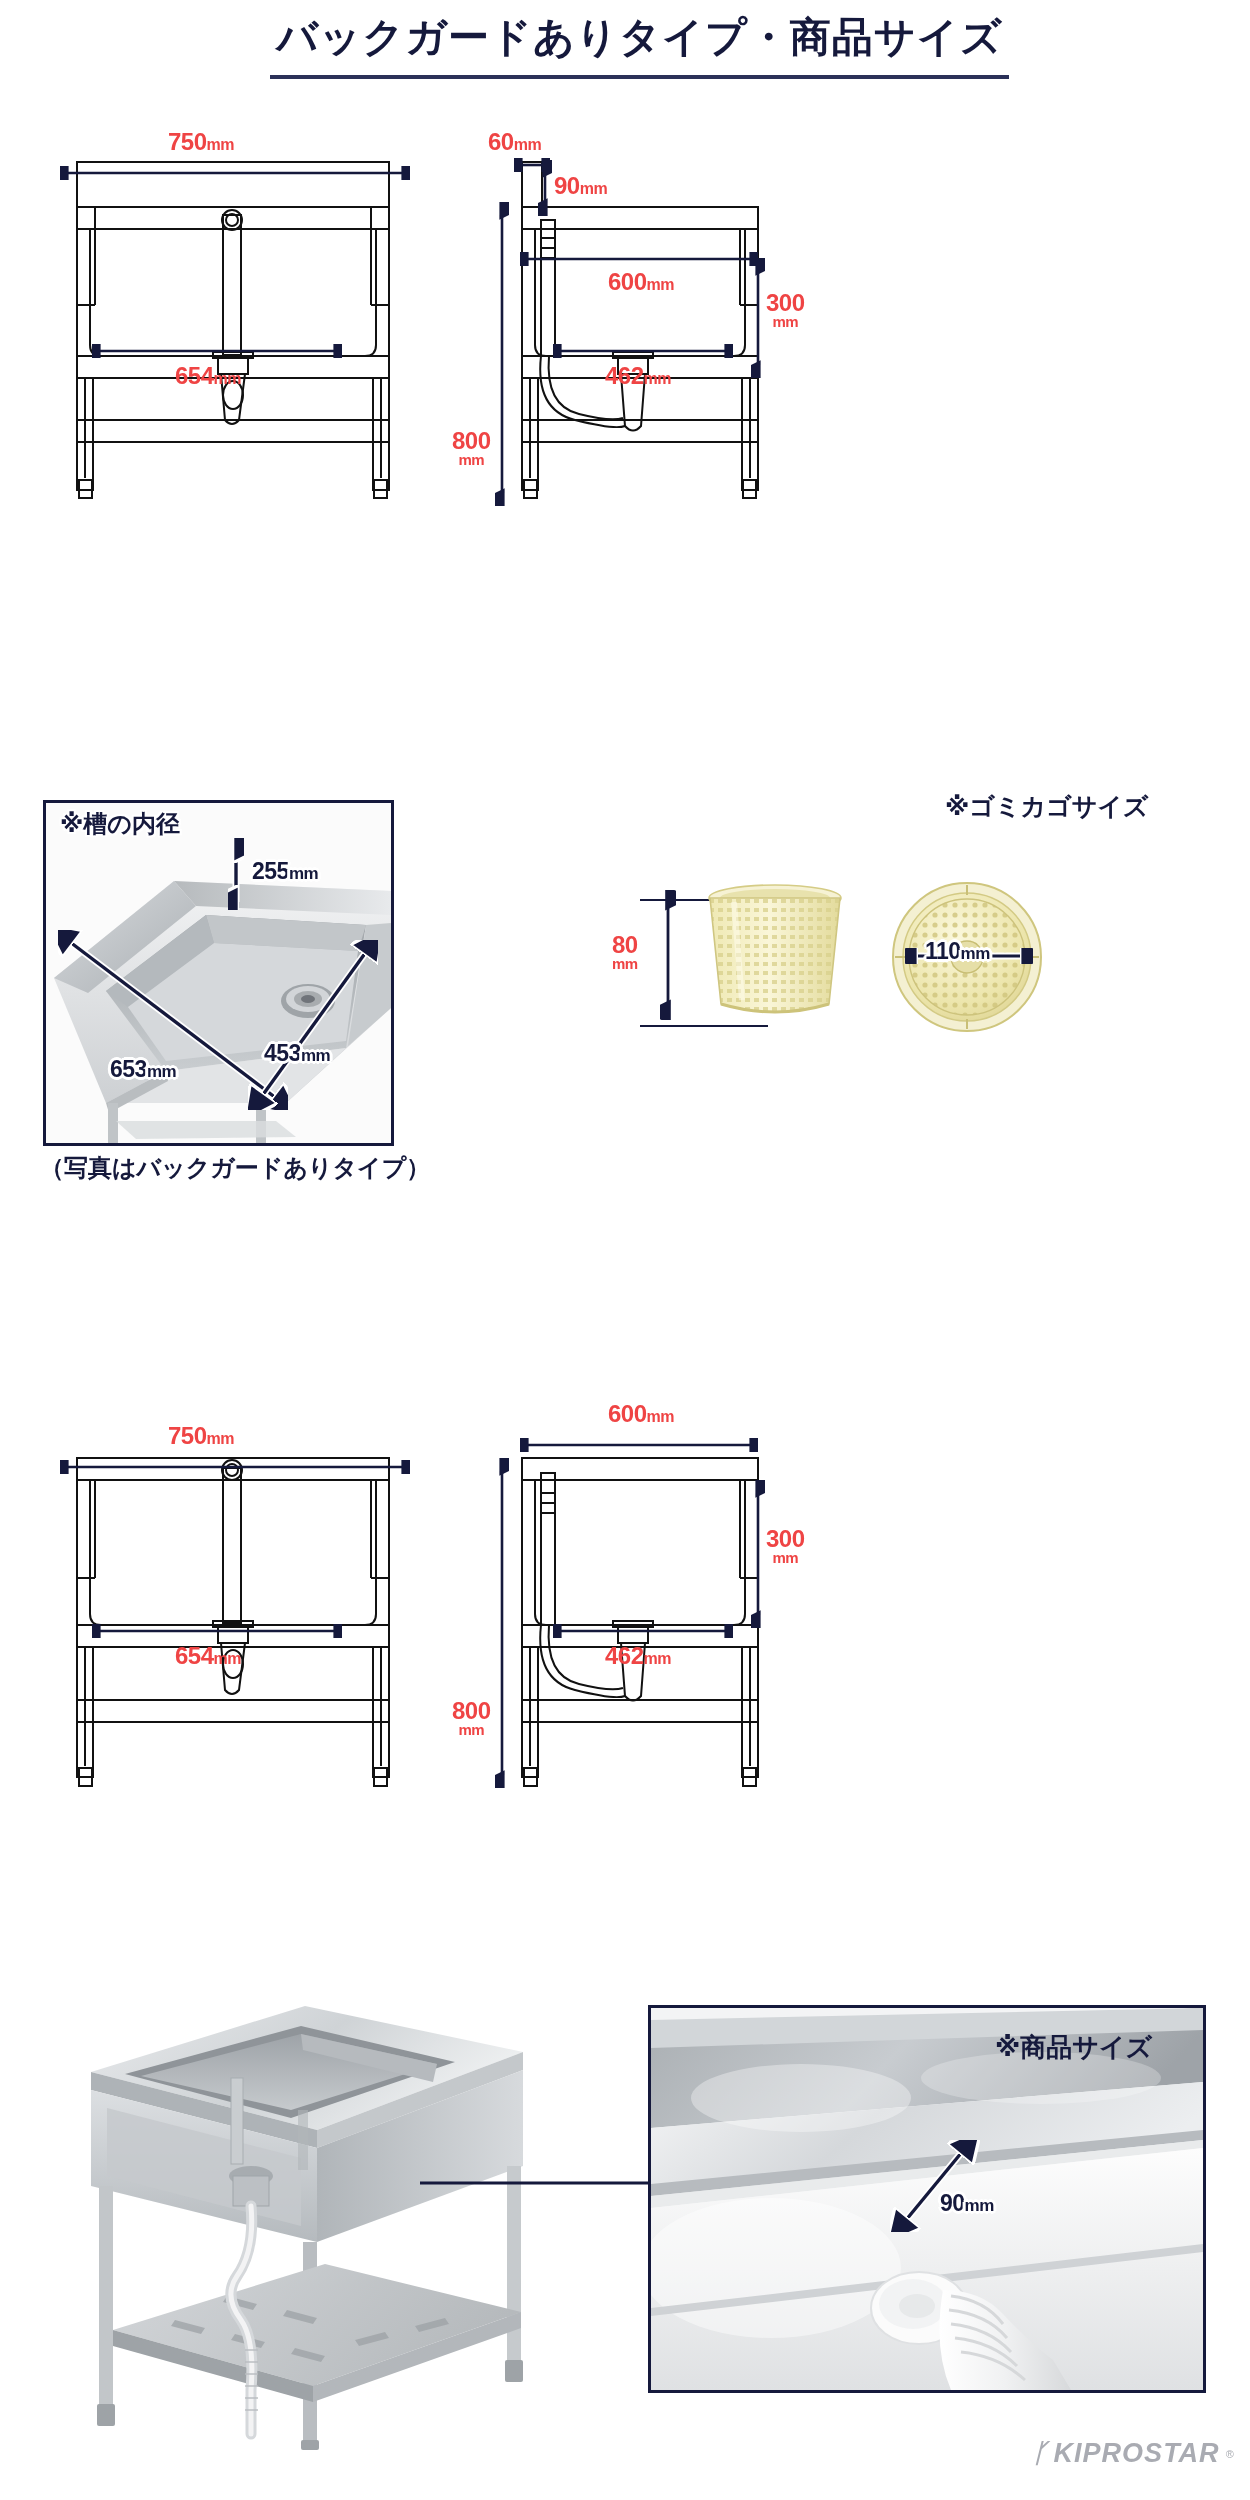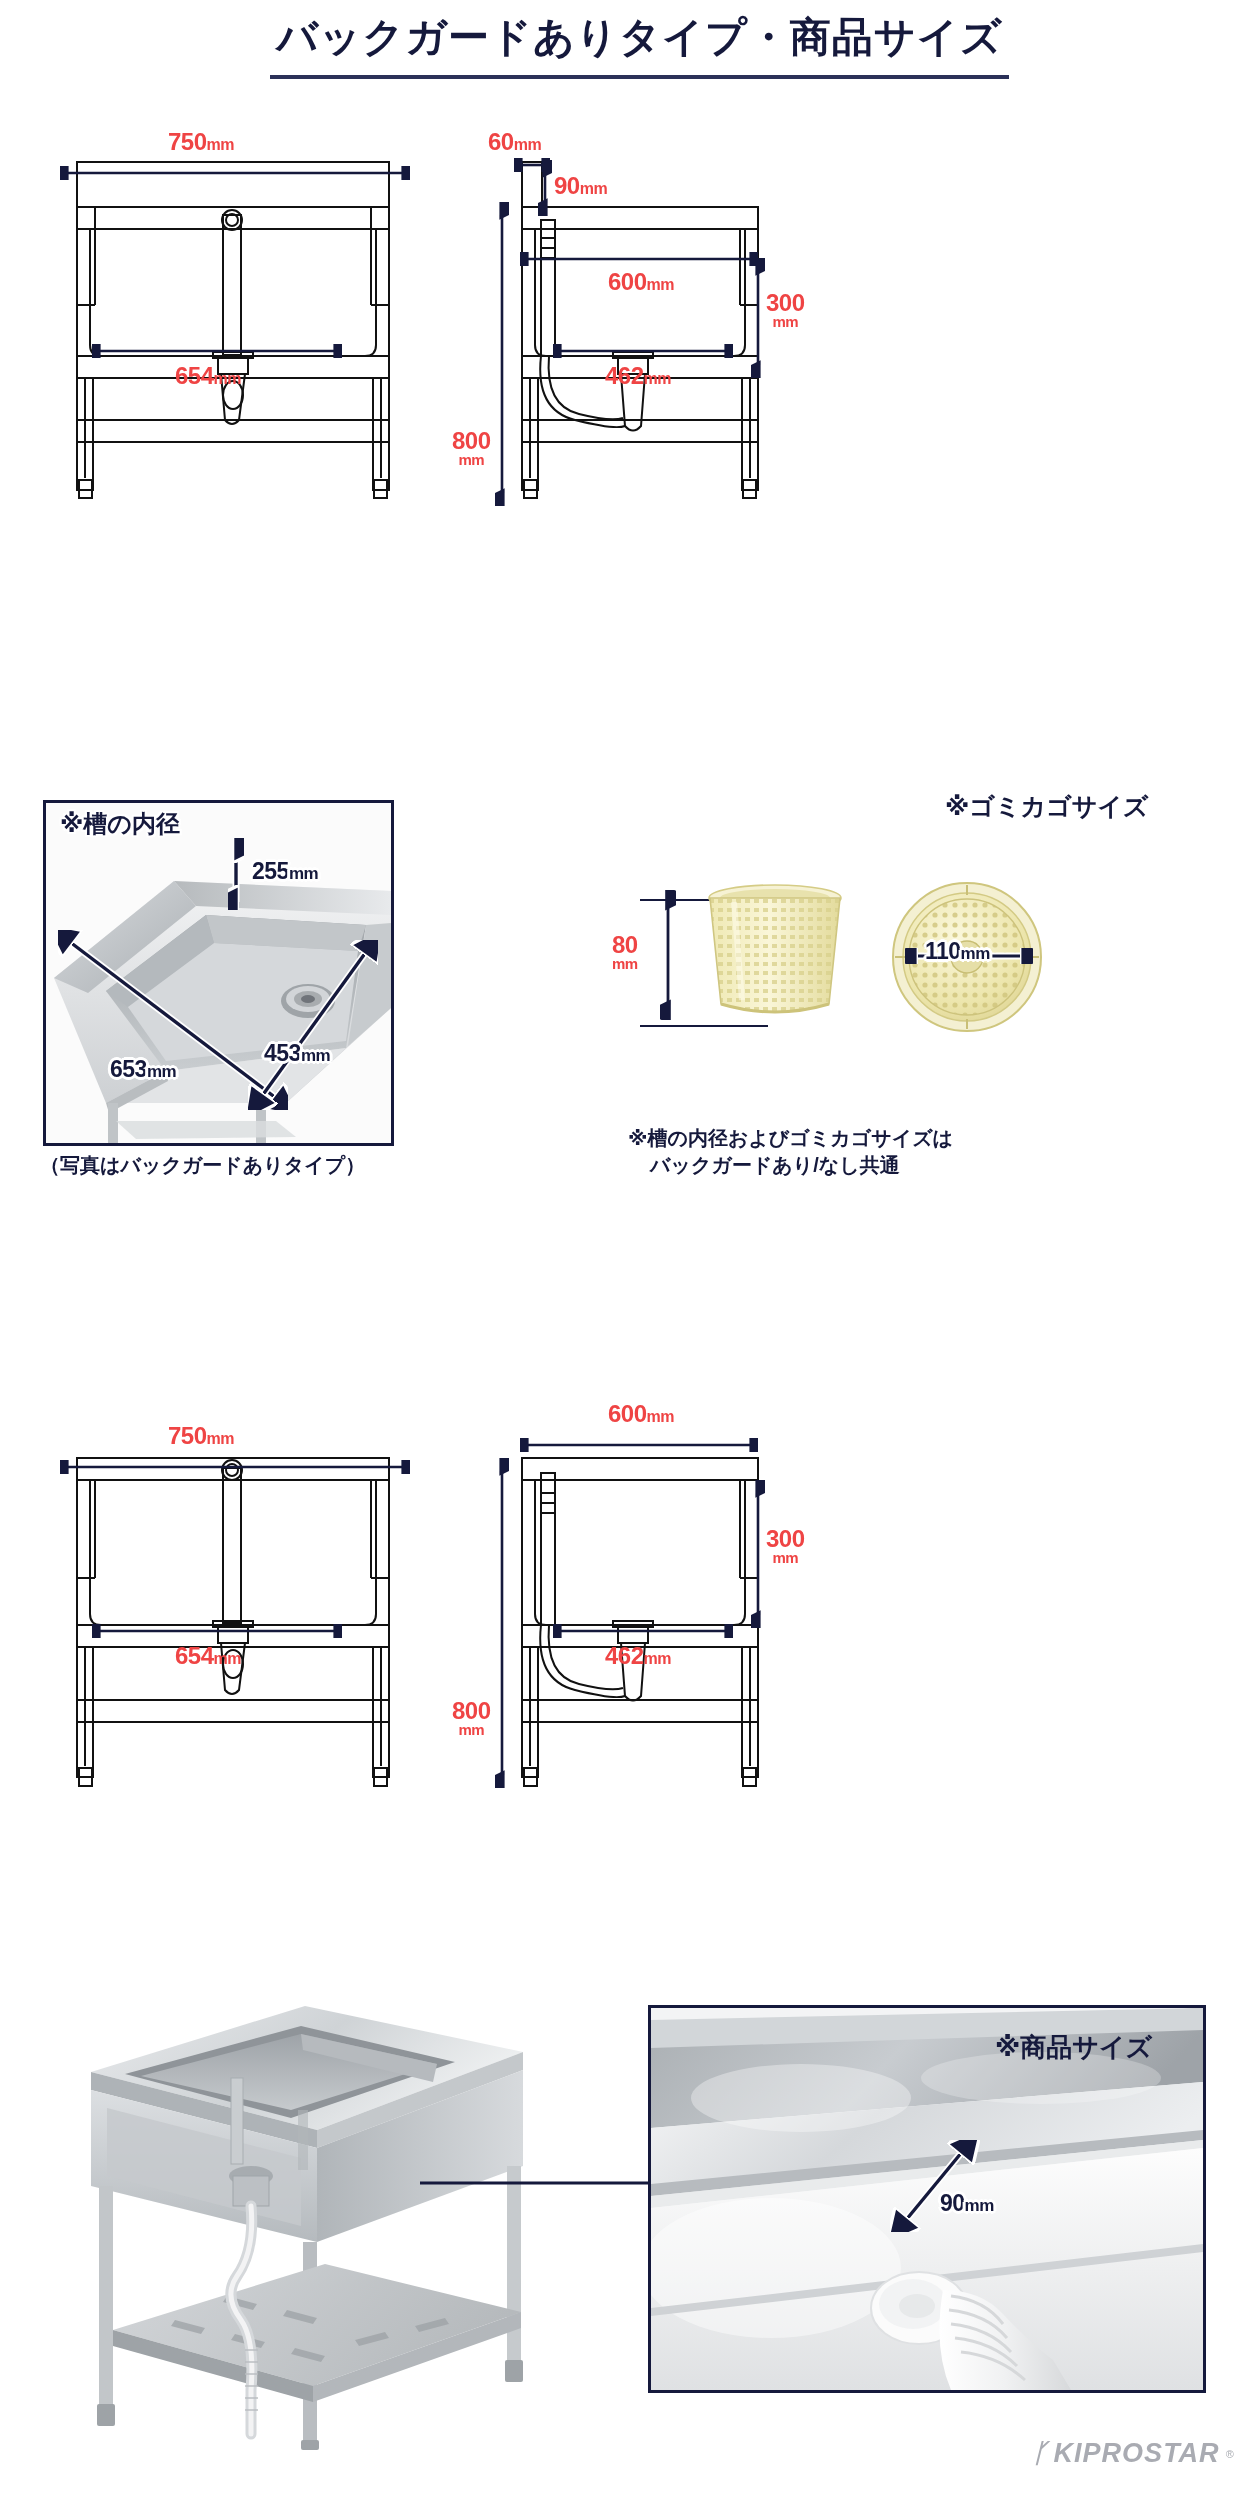--- a/index.html
+++ b/index.html
@@ -42,21 +42,21 @@
 
   
   .svgwrap{position:absolute;pointer-events:none;}
 
   
   .draw{position:absolute;}
 
   
   .photobox{position:absolute;border:3px solid #15193c;overflow:hidden;background:#dcdcdc;}
 
-  .caption{position:absolute;font-size:20px;font-weight:700;color:#15193c;white-space:nowrap;}
+  .caption{position:absolute;font-size:24px;font-weight:700;color:#15193c;white-space:nowrap;}
   .note{position:absolute;font-size:20px;font-weight:700;color:#15193c;line-height:1.35;}
   .badge-label{position:absolute;font-size:23px;font-weight:700;color:#15193c;white-space:nowrap;}
   .badge-label.halo{
      text-shadow:2px 0 #fff,-2px 0 #fff,0 2px #fff,0 -2px #fff,
                  2px 2px #fff,-2px -2px #fff,2px -2px #fff,-2px 2px #fff;
   }
 
   
   .logo{position:absolute;display:flex;align-items:center;gap:6px;opacity:.75;}
   .logo .mark{font-size:26px;color:#8d9099;font-weight:700;font-style:italic;}
@@ -436,24 +436,20 @@
         </marker>
       </defs>
       <line x1="10" y1="8" x2="118" y2="8" stroke="#fff" stroke-width="7"></line>
       <line x1="10" y1="8" x2="118" y2="8" stroke="#15193c" stroke-width="3.2" marker-start="url(#wSh)" marker-end="url(#wEh)"></line>
     </svg>
   </div>
   <div class="dim photo" style="left:925px;top:938px;">
     <span class="n">110</span><span class="u">mm</span>
   </div>
 
-  <div class="note" style="left:628px;top:1125px;">
-    <div>※槽の内径およびゴミカゴサイズは</div>
-    <div style="padding-left:22px;">バックガードあり/なし共通</div>
-  </div>
 
 
   <div class="draw" style="left:55px;top:1418px;width:360px;height:390px;">
     <svg width="360" height="390" viewBox="0 0 360 390" style="display:block;">
       <g fill="none" stroke="#111" stroke-width="2">
 
         <rect x="22" y="40" width="312" height="22"></rect>
 
         <path d="M35 62 L35 196 Q35 207 46 207 L310 207 Q321 207 321 196 L321 62"></path>
         <line x1="22" y1="207" x2="334" y2="207"></line>

